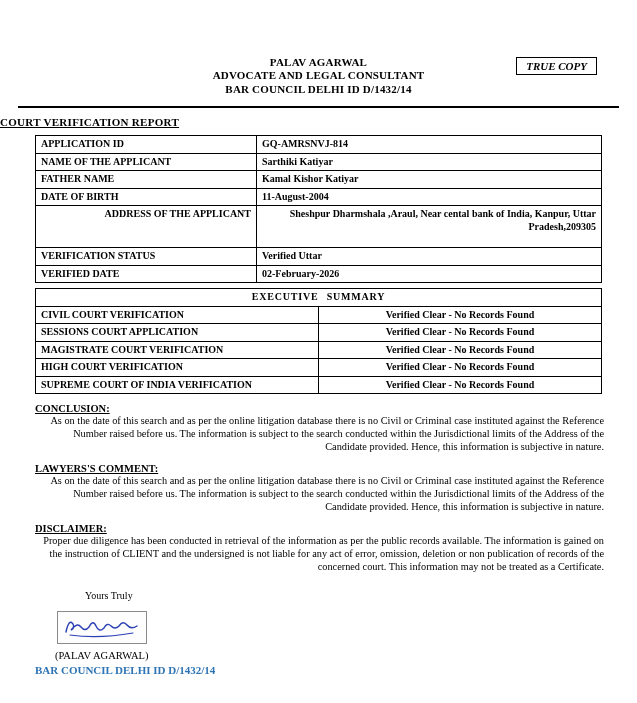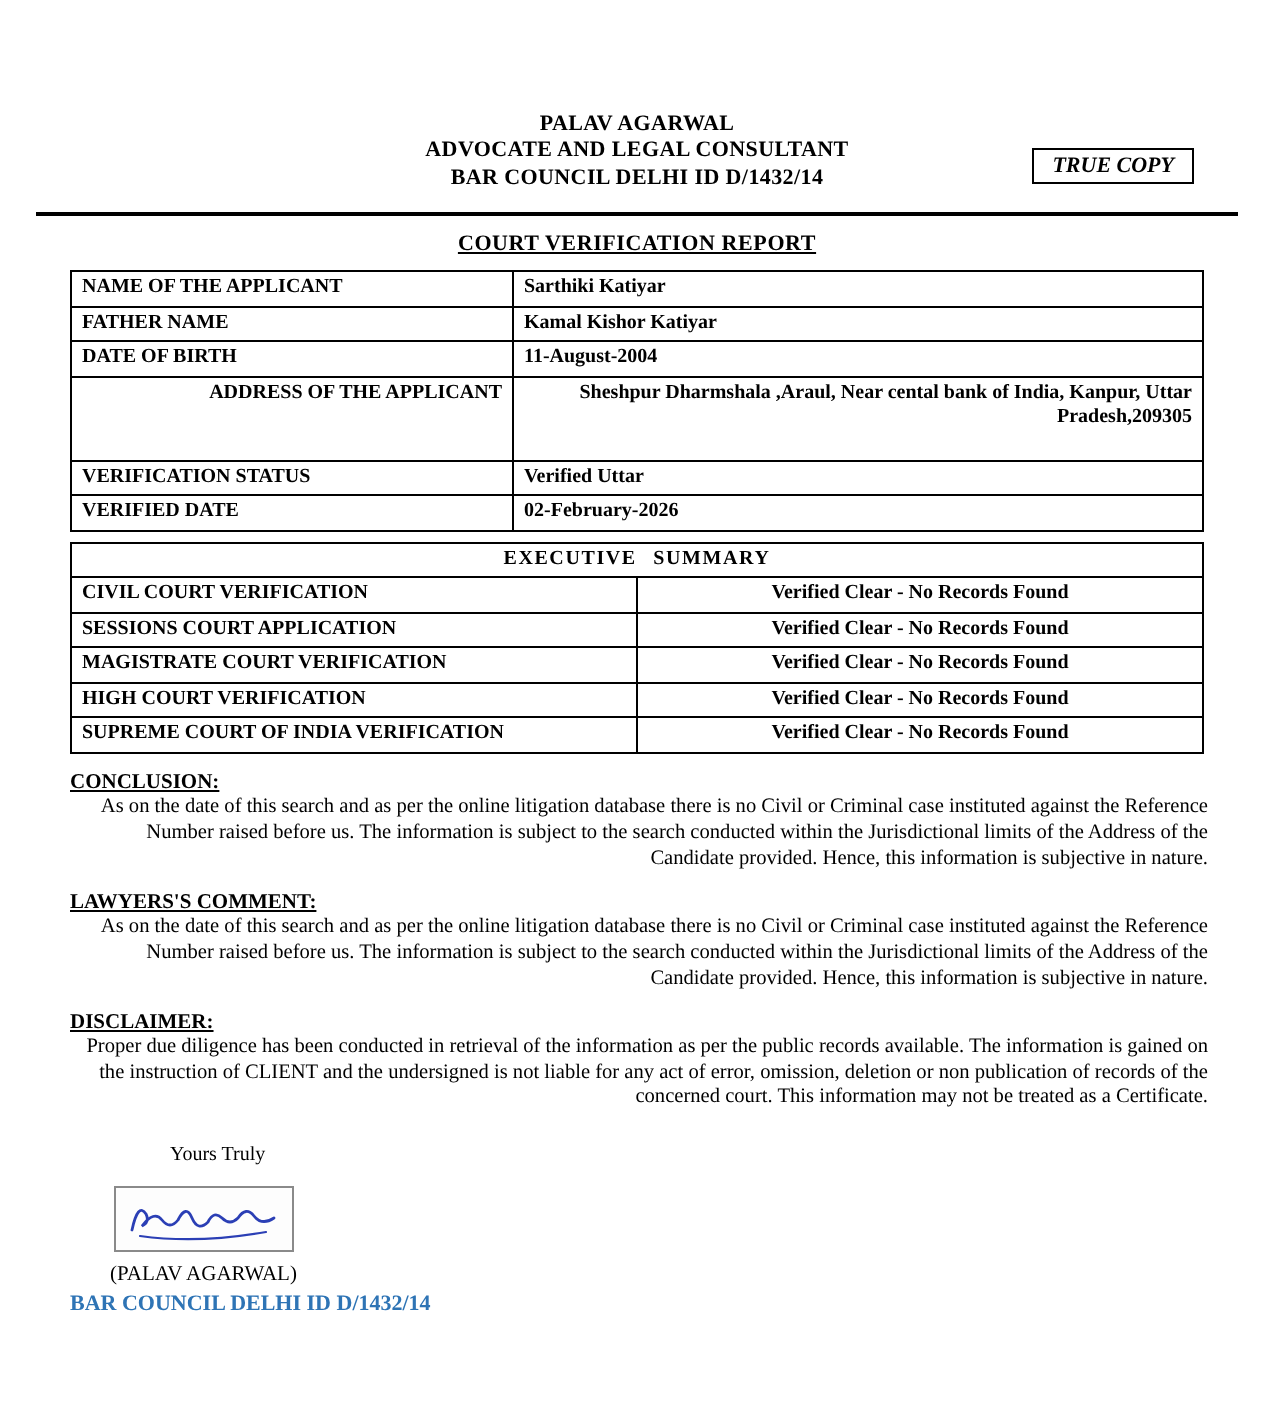--- a/index.html
+++ b/index.html
@@ -8,28 +8,28 @@
     width: 637px;
     height: 703px;
     background: #ffffff;
     color: #000000;
     font-family: "Liberation Serif", "DejaVu Serif", serif;
     overflow: hidden;
   }
   .letterhead { padding-top: 56px; text-align: center; }
   .lh-line { font-weight: bold; font-size: 11px; line-height: 1.22; letter-spacing: .2px; }
   .true-copy {
-    position: absolute; top: 74px; right: 40px;
+    position: absolute; top: 57px; right: 40px;
     border: 1px solid #000; padding: 2px 9px;
     font-weight: bold; font-style: italic; font-size: 11px;
     background: #fff;
   }
   .rule { margin: 10px 18px 0 18px; border-bottom: 2px solid #000; }
   .report-title {
-    margin-top: 8px; text-align: center;
+    margin-top: 8px; text-align: left;
     font-weight: bold; font-size: 11px; letter-spacing: .3px;
     text-decoration: underline;
   }
   table { border-collapse: collapse; margin: 7px 0 0 35px; width: 567px; table-layout: fixed; }
   td {
     border: 1px solid #000; font-size: 10px; font-weight: bold;
     padding: 2px 5px; vertical-align: top; line-height: 1.25;
     overflow: hidden;
   }
   .t1-label { width: 210px; }
@@ -63,20 +63,24 @@
     <div class="lh-line">ADVOCATE AND LEGAL CONSULTANT</div>
     <div class="lh-line">BAR COUNCIL DELHI ID D/1432/14</div>
   </div>
 
   <div class="rule"></div>
 
   <div class="report-title">COURT VERIFICATION REPORT</div>
 
   <table>
     <tbody>
+        <tr>
+      <td class="t1-label">APPLICATION ID</td>
+      <td>GQ-AMRSNVJ-814</td>
+    </tr>
     <tr>
       <td class="t1-label">NAME OF THE APPLICANT</td>
       <td>Sarthiki Katiyar</td>
     </tr>
     <tr>
       <td class="t1-label">FATHER NAME</td>
       <td>Kamal Kishor Katiyar</td>
     </tr>
     <tr>
       <td class="t1-label">DATE OF BIRTH</td>

